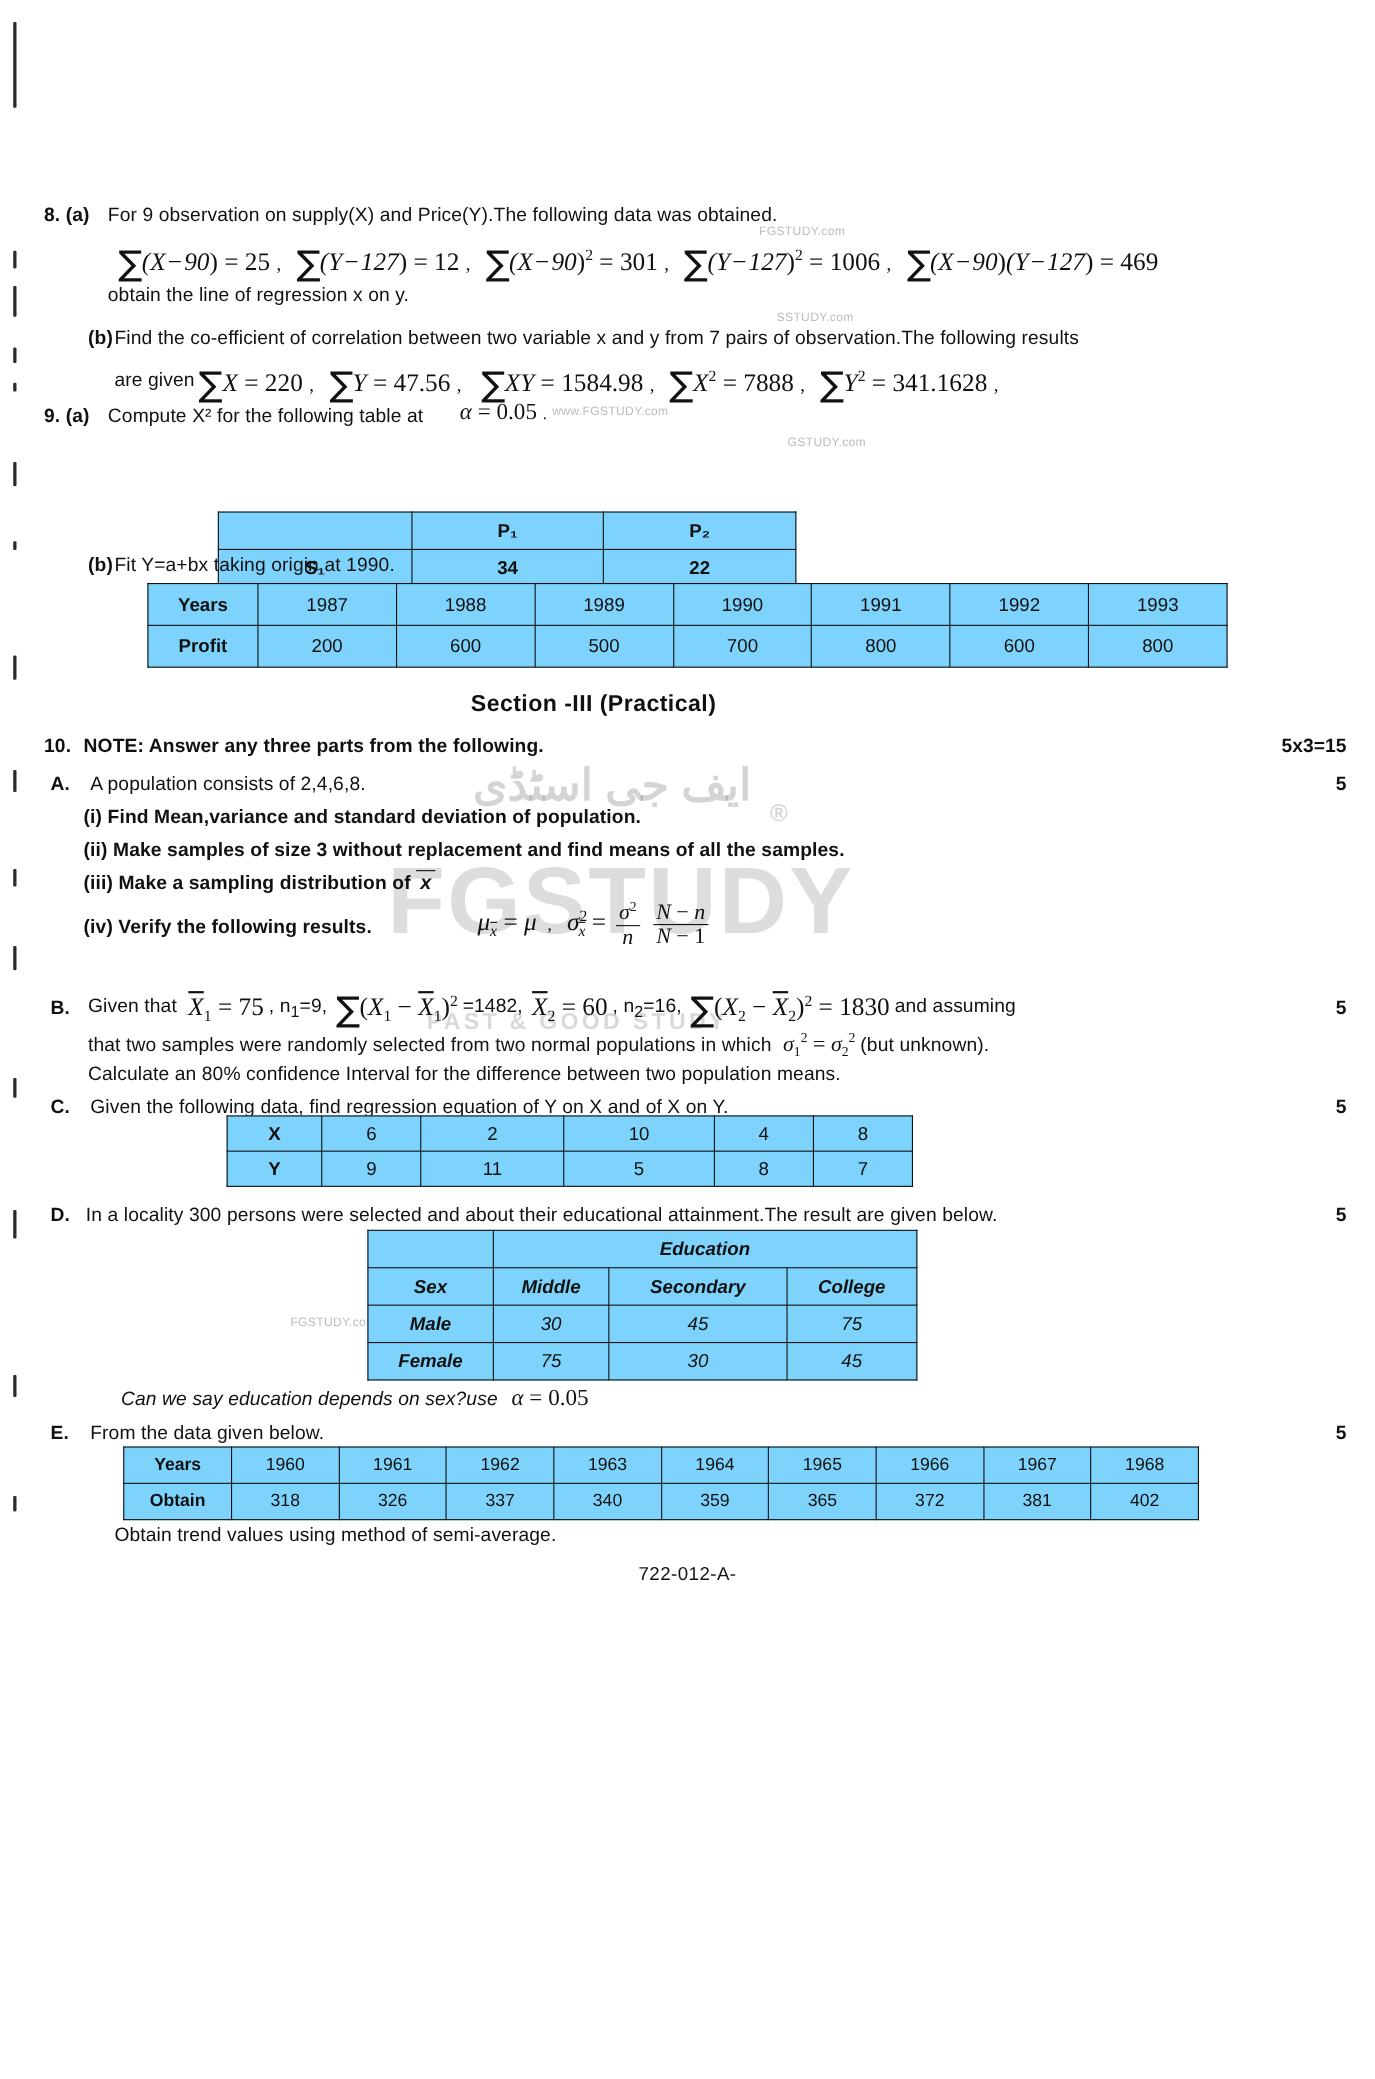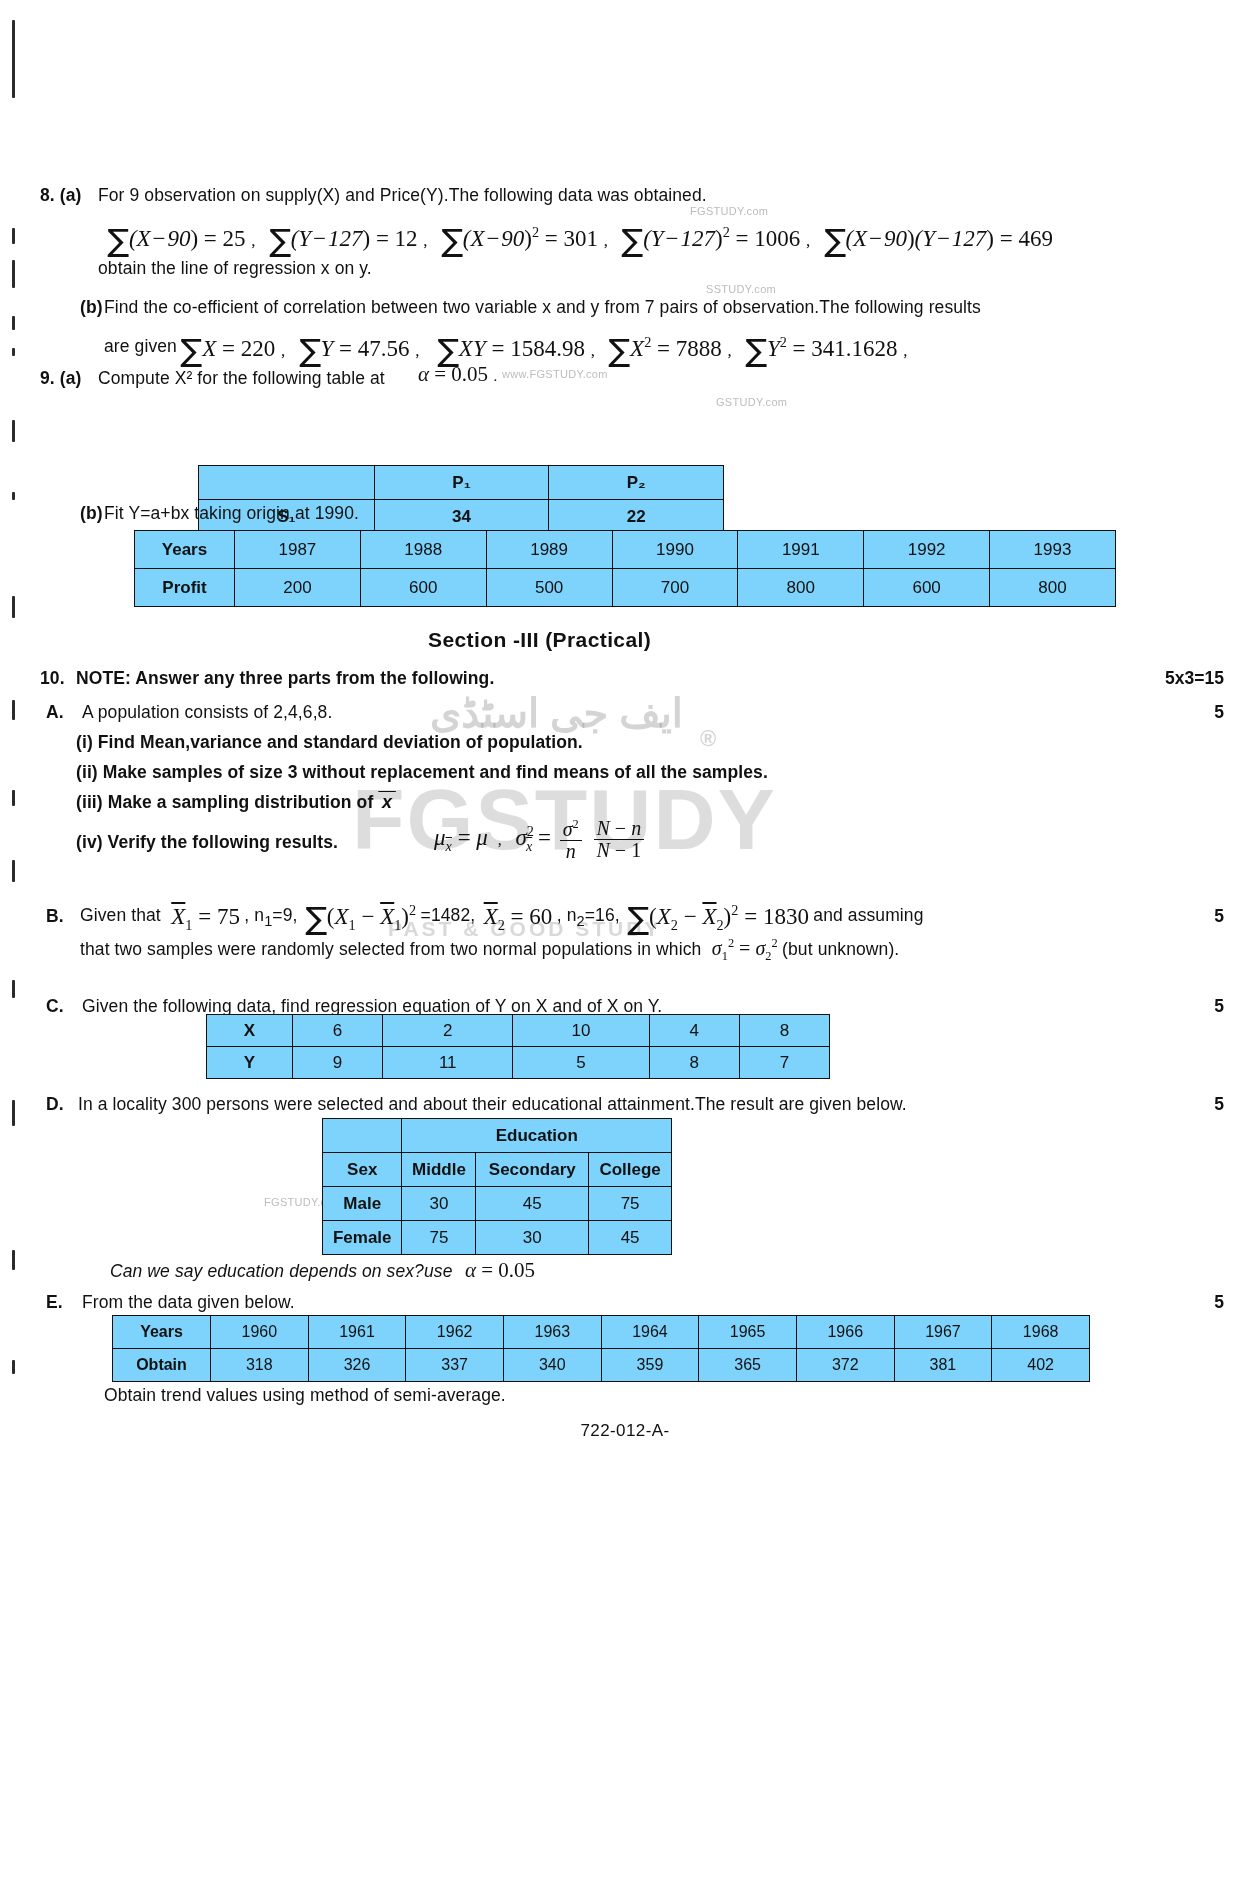--- a/index.html
+++ b/index.html
@@ -144,21 +144,21 @@
   .t-chi td:nth-child(3) { width: 175px; }
 
   .t-profit { left: 134px; top: 530px; width: 982px; }
   .t-profit td { height: 38px; }
   .t-profit td:first-child { width: 100px; }
 
   .t-xy { left: 206px; top: 1014px; width: 624px; }
   .t-xy td { height: 32px; }
   .t-xy td:first-child { width: 86px; }
 
-  .t-edu { left: 322px; top: 1118px; width: 350px; }
+  .t-edu { left: 334px; top: 1118px; width: 500px; font-style: italic; }
   .t-edu td, .t-edu th { height: 34px; }
 
   .t-trend { left: 112px; top: 1315px; width: 978px; }
   .t-trend td { height: 33px; font-size: 16px; }
   .t-trend td:first-child { width: 98px; }
 
   .footer {
     position: absolute;
     left: 0; right: 0; top: 1421px;
     text-align: center;
@@ -333,20 +333,21 @@
     <span class="math" style="margin-left:4px;"><span class="ovl"><i>X</i></span><sub class="p">2</sub> = 60</span>
     <span class="ln" style="position:relative;top:-3px;">, n<sub>2</sub>=16,</span>
     <span class="math" style="margin-left:4px;"><span class="sig">∑</span>(<i>X</i><sub class="p">2</sub> − <span class="ovl"><i>X</i></span><sub class="p">2</sub>)<sup class="p">2</sup> = 1830</span>
     <span class="ln" style="position:relative;top:-3px;">and assuming</span>
   </div>
   <div style="position:absolute;left:80px;top:936px;">
     <span class="ln" style="position:relative;top:0;">that two samples were randomly selected from two normal populations in which</span>
     <span class="math" style="font-size:20px;margin-left:6px;"><i>σ</i><sub class="p">1</sub><sup class="p">2</sup> = <i>σ</i><sub class="p">2</sub><sup class="p">2</sup></span>
     <span class="ln" style="position:relative;top:0;">(but unknown).</span>
   </div>
+  <div class="ln" style="left:80px;top:966px;">Calculate an 80% confidence Interval for the difference between two population means.</div>
 
   <div class="ln b" style="left:46px;top:996px;">C.</div>
   <div class="ln" style="left:82px;top:996px;">Given the following data, find regression equation of Y on X and of X on Y.</div>
   <div class="mark" style="top:996px;">5</div>
 
   <table class="g t-xy">
     <tbody>
       <tr>
         <td>X</td>
         <td class="v">6</td>

